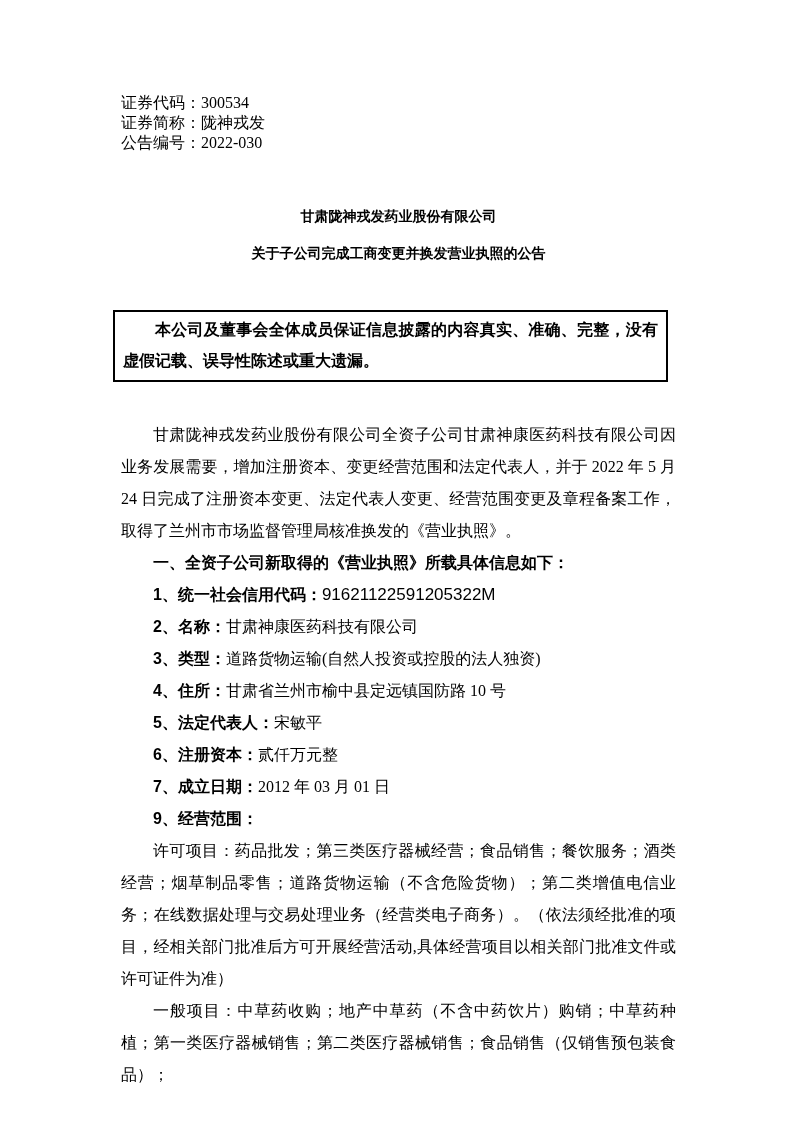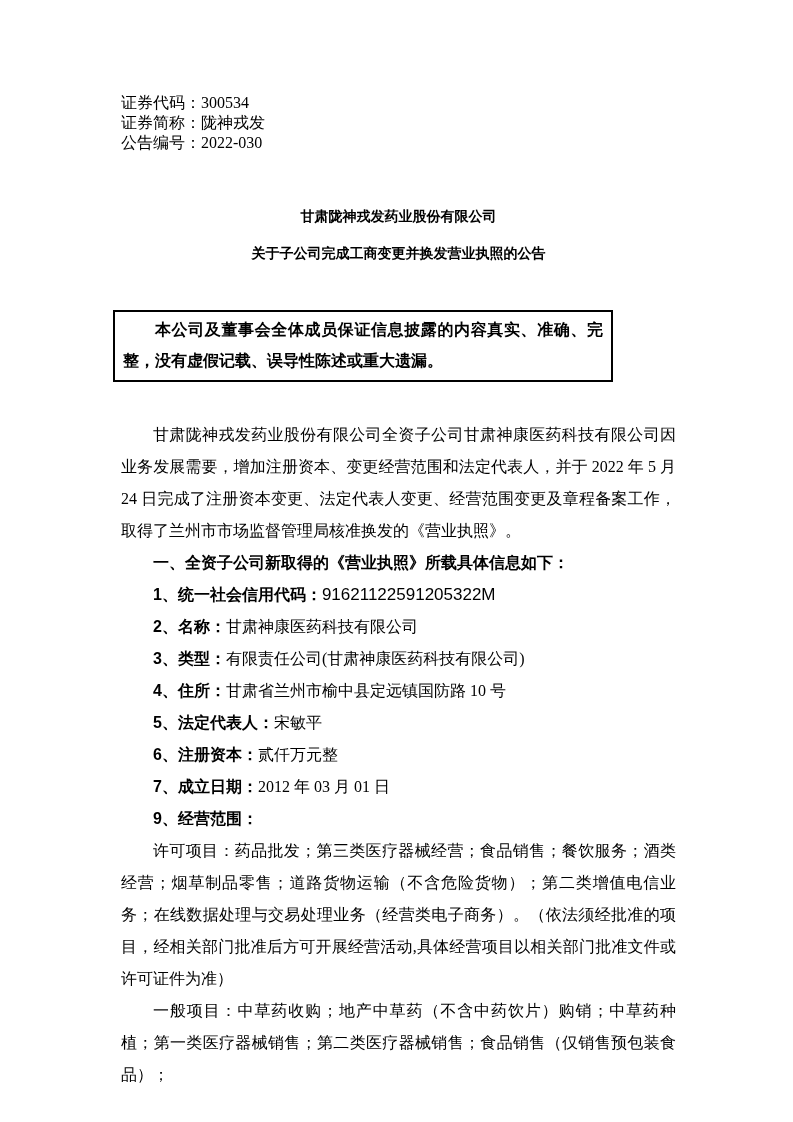--- a/index.html
+++ b/index.html
@@ -25,21 +25,21 @@
   .doc-title {
     margin: 45px 0 0 0;
     font-size: 14px;
     line-height: 37px;
     font-weight: bold;
     text-align: center;
     font-family: "Liberation Serif", "DejaVu Serif", serif;
   }
   .notice-box {
     margin: 38px 0 0 -8px;
-    width: 500px;
+    width: 555px;
     box-sizing: border-box;
     border: 2px solid #000000;
     padding: 2px 8px 4px 8px;
   }
   .notice-box p {
     margin: 0;
     font-family: "Liberation Sans", "DejaVu Sans", sans-serif;
     font-weight: bold;
     font-size: 16px;
     line-height: 31px;
@@ -89,21 +89,21 @@
   </div>
 
   <p class="body-text intro">甘肃陇神戎发药业股份有限公司全资子公司甘肃神康医药科技有限公司因业务发展需要，增加注册资本、变更经营范围和法定代表人，并于 2022 年 5 月 24 日完成了注册资本变更、法定代表人变更、经营范围变更及章程备案工作，取得了兰州市市场监督管理局核准换发的《营业执照》。</p>
 
   <p class="body-text section-heading">一、全资子公司新取得的《营业执照》所载具体信息如下：</p>
 
   <p class="body-text"><span class="item-label">1、统一社会信用代码：</span><span class="item-value code-value">91621122591205322M</span></p>
 
   <p class="body-text"><span class="item-label">2、名称：</span><span class="item-value">甘肃神康医药科技有限公司</span></p>
 
-  <p class="body-text"><span class="item-label">3、类型：</span><span class="item-value">有限责任公司(甘肃神康医药科技有限公司)</span></p>
+  <p class="body-text"><span class="item-label">3、类型：</span><span class="item-value">道路货物运输(自然人投资或控股的法人独资)</span></p>
 
   <p class="body-text"><span class="item-label">4、住所：</span><span class="item-value">甘肃省兰州市榆中县定远镇国防路 10 号</span></p>
 
   <p class="body-text"><span class="item-label">5、法定代表人：</span><span class="item-value">宋敏平</span></p>
 
   <p class="body-text"><span class="item-label">6、注册资本：</span><span class="item-value">贰仟万元整</span></p>
 
   <p class="body-text"><span class="item-label">7、成立日期：</span><span class="item-value">2012 年 03 月 01 日</span></p>
 
   <p class="body-text"><span class="item-label">9、经营范围：</span><span class="item-value"></span></p>

